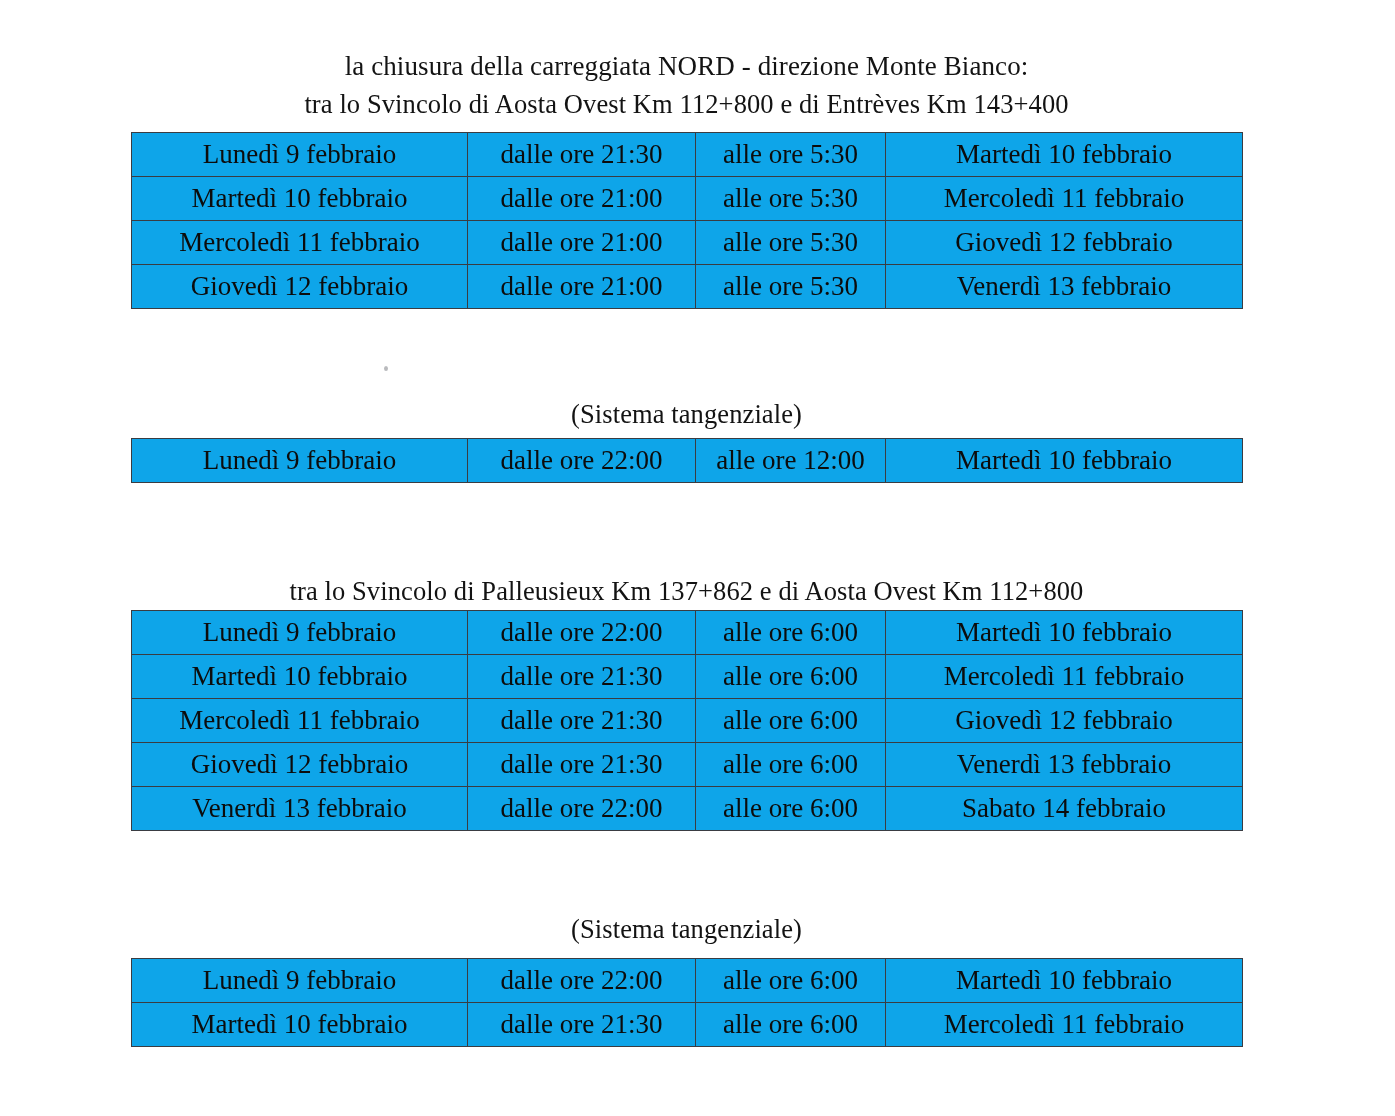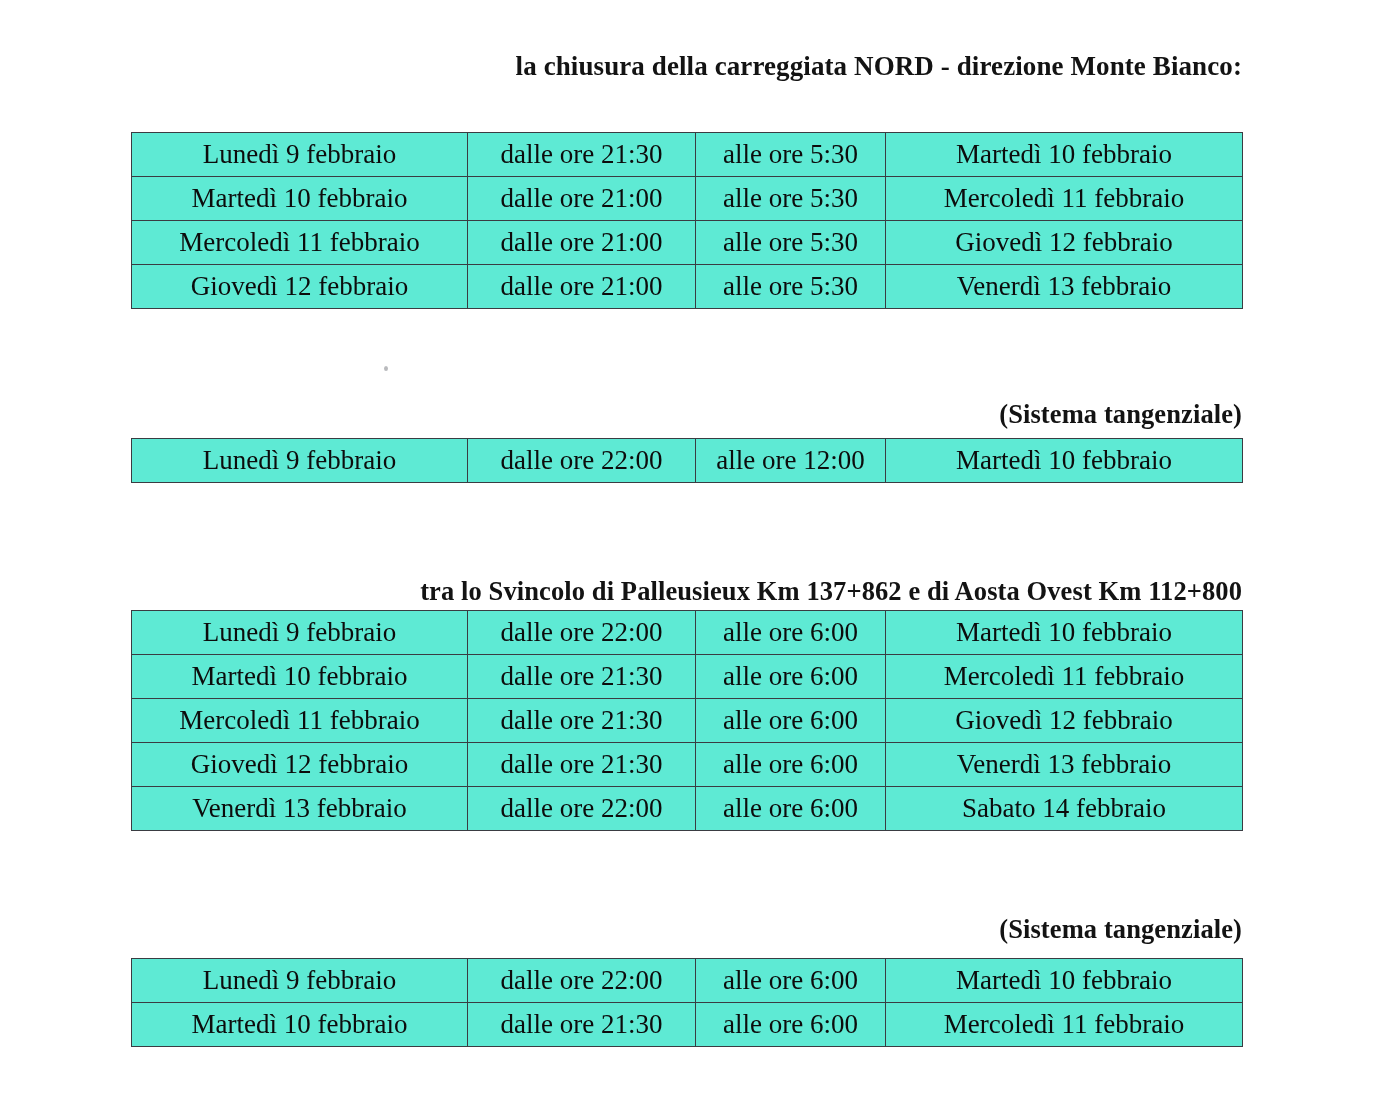--- a/index.html
+++ b/index.html
@@ -22,22 +22,22 @@
     left: 0; top: 0;
     width: 1395px;
     height: 1116px;
   }
 
   
   .heading {
     position: absolute;
     left: 131px;
     width: 1111px;
-    text-align: right;
-    font-weight: bold;
+    text-align: center;
+    font-weight: normal;
     font-size: 27px;
     line-height: 1.05;
     letter-spacing: 0.1px;
     color: #131313;
     white-space: nowrap;
   }
   .heading.sub {
     font-size: 26.5px;
   }
 
@@ -51,21 +51,21 @@
   #h-sud-tang-1  { top: 873px; }
   #h-sud-tang-2  { top: 916px; }
 
   
   .closure-table {
     position: absolute;
     left: 131px;
     width: 1111px;
     border-collapse: collapse;
     table-layout: fixed;
-    background: #5eead4;
+    background: #0ea5e9;
   }
   .closure-table td {
     border: 1.3px solid #3a3c42;
     text-align: center;
     font-size: 27px;
     line-height: 1;
     padding: 7px 2px 8px 2px;
     height: 44px;
     white-space: nowrap;
     color: #0c0c0c;
@@ -88,20 +88,21 @@
     border-radius: 50%;
   }
   #speck-1 { left: 384px; top: 366px; width: 4px; height: 5px; }
 </style>
 </head>
 <body>
 
 <div class="page">
 
   <div class="heading" id="h-nord-1">la chiusura della carreggiata NORD - direzione Monte Bianco:</div>
+  <div class="heading sub" id="h-nord-2">tra lo Svincolo di Aosta Ovest Km 112+800 e di Entrèves Km 143+400</div>
 
   <table class="closure-table" id="table-nord">
     <tbody>
       <tr>
         <td class="col-start-day">Lunedì 9 febbraio</td>
         <td class="col-from-time">dalle ore 21:30</td>
         <td class="col-to-time">alle ore 5:30</td>
         <td class="col-end-day">Martedì 10 febbraio</td>
       </tr>
       <tr>

